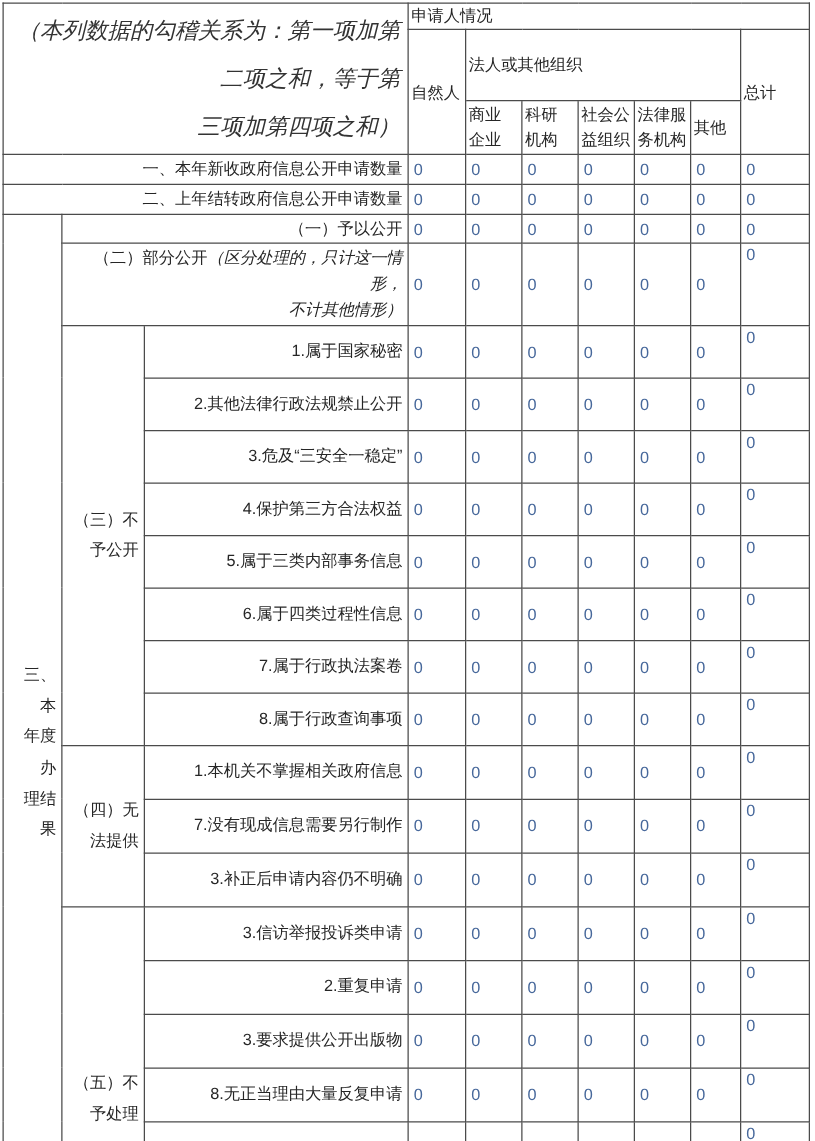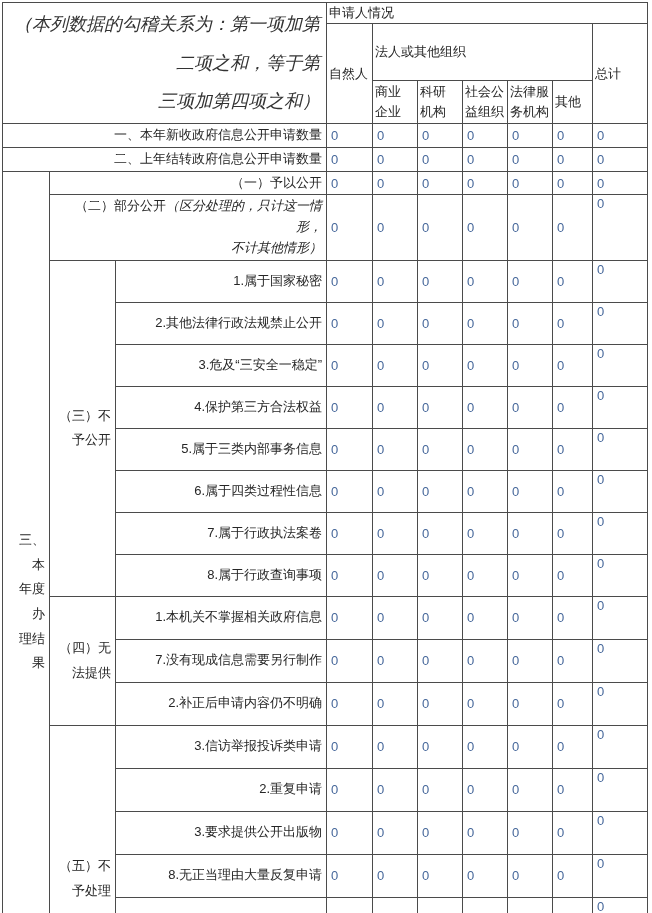--- a/index.html
+++ b/index.html
@@ -264,21 +264,21 @@
           <td class="lab" colspan="1">7.没有现成信息需要另行制作</td>
           <td class="val">0</td>
           <td class="val">0</td>
           <td class="val">0</td>
           <td class="val">0</td>
           <td class="val">0</td>
           <td class="val">0</td>
           <td class="val top">0</td>
         </tr>
         <tr class="h43">
-          <td class="lab" colspan="1">2.补正后申请内容仍不明确</td>
+          <td class="lab" colspan="1">3.补正后申请内容仍不明确</td>
           <td class="val">0</td>
           <td class="val">0</td>
           <td class="val">0</td>
           <td class="val">0</td>
           <td class="val">0</td>
           <td class="val">0</td>
           <td class="val top">0</td>
         </tr>
         <tr class="h43">
           <td class="grp" rowspan="5">（五）不

